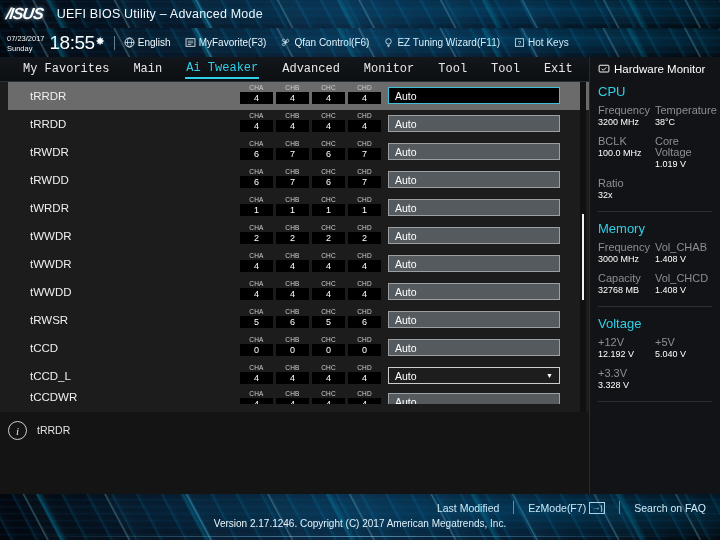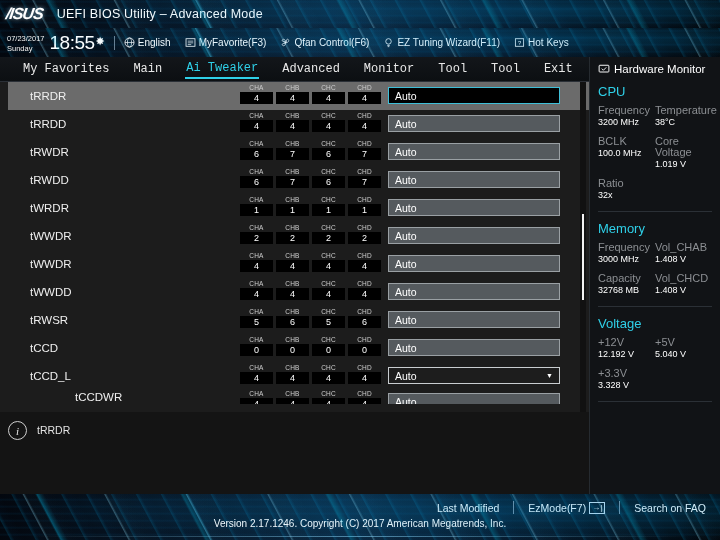--- a/index.html
+++ b/index.html
@@ -81,21 +81,21 @@
     position: absolute; left: 388px; top: 5px;
     width: 172px; height: 17px;
     background: #555a5e; border: 1px solid #9aa0a4;
     color: #ffffff; font-size: 10.5px;
     display: flex; align-items: center;
     padding-left: 6px;
   }
   .row.selected .valbox { background: #000000; border: 1px solid #3fbfd8; }
   .row.dropdown .valbox { background: #1d1d1d; border: 1px solid #c9cdd0; }
   .caret { position: absolute; right: 6px; color: #fff; font-size: 7px; line-height: 1; }
-  .row.clipped { height: 14px; overflow: hidden; padding-left: 45px; }
+  .row.clipped { height: 14px; overflow: hidden; }
   .row.clipped .valbox { top: 3px; }
   .row.clipped .chans { top: 0px; }
 
   
   #vscroll { position: absolute; left: 580px; top: 82px; width: 6px; height: 330px; background: #111; }
   #vthumb { position: absolute; left: 2px; top: 132px; width: 2px; height: 86px; background: #f2f2f2; }
 
   
   #helpbar { position: absolute; top: 412px; left: 0; width: 589px; height: 82px; background: #141414; }
   .help-inner { display: flex; align-items: flex-start; padding: 9px 0 0 8px; }

